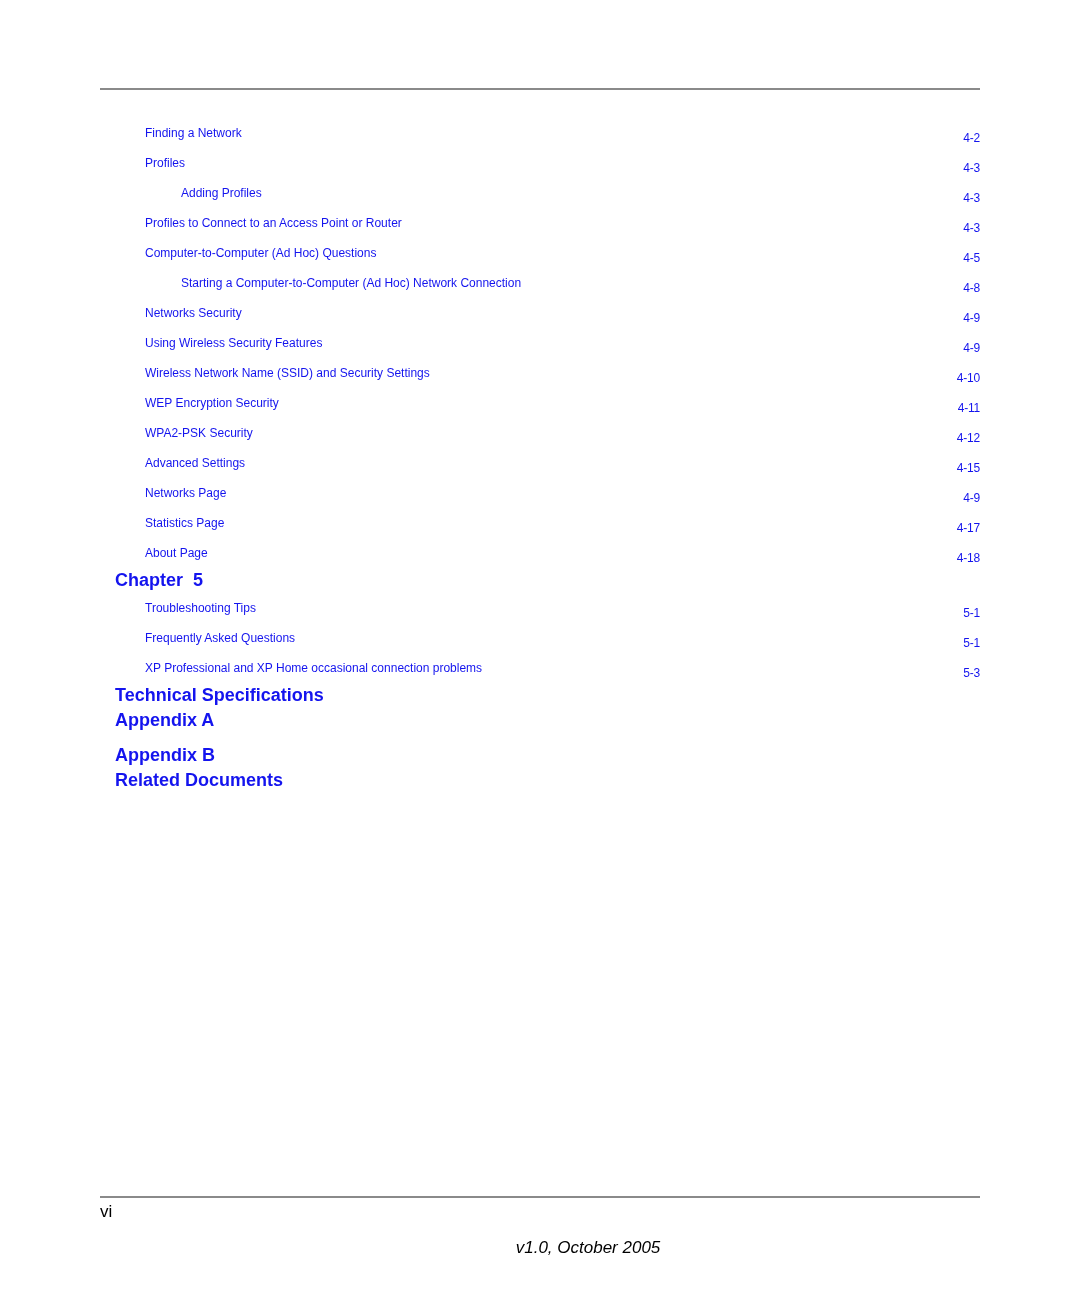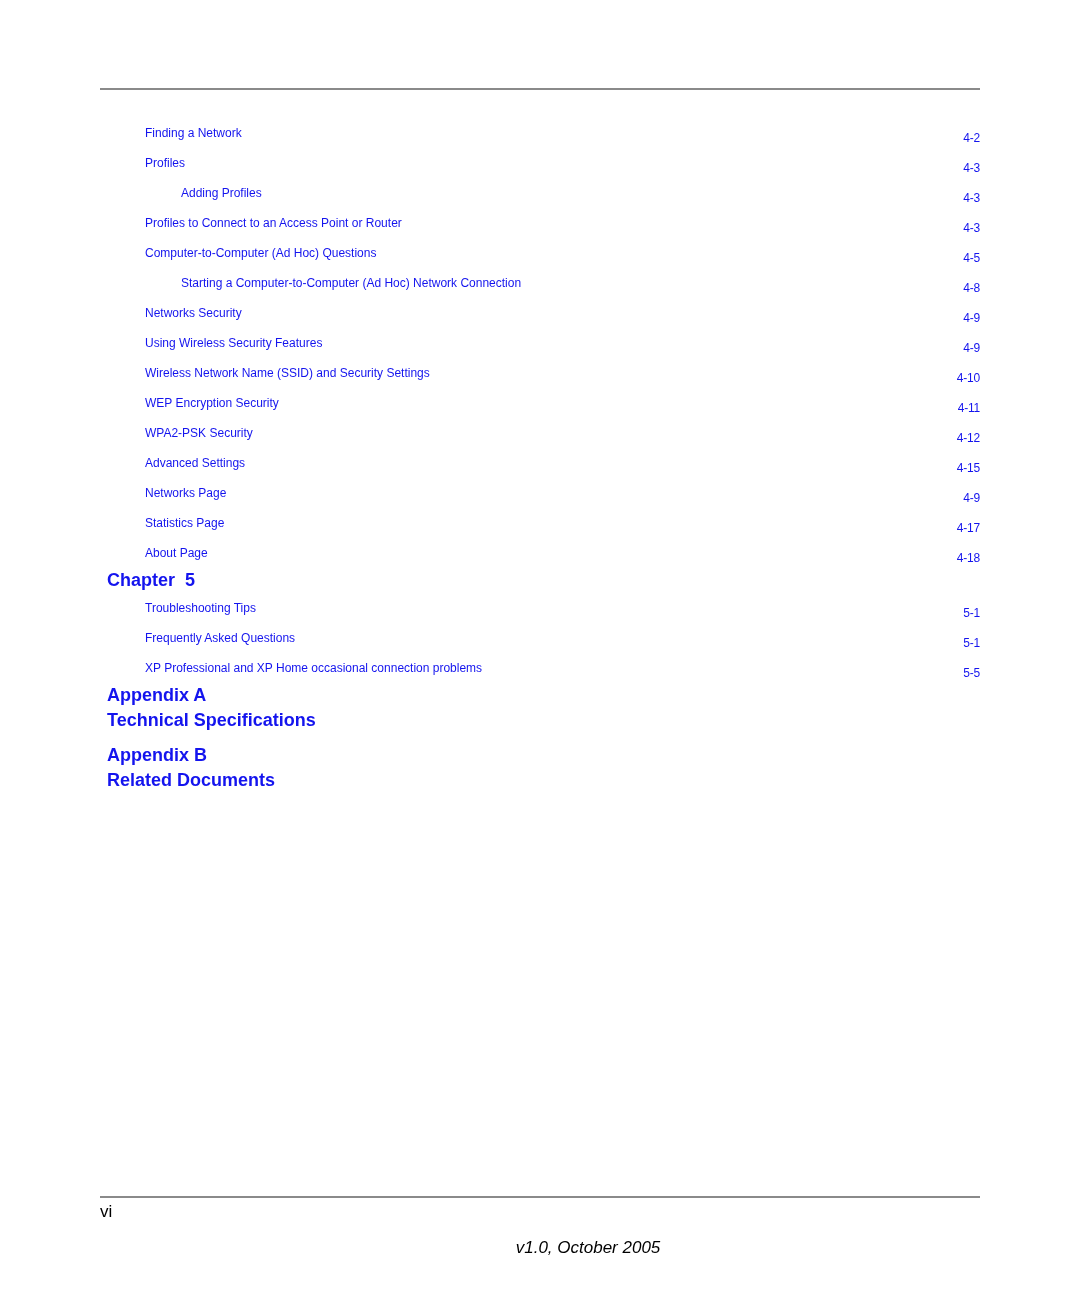--- a/index.html
+++ b/index.html
@@ -85,20 +85,21 @@
   .lvl-1 { padding-left: 45px; }
   .lvl-2 { padding-left: 81px; gap: 8px; }
 
   
   .heading-block {
     color: #1414ee;
     font-weight: bold;
     font-size: 18px;
     padding-left: 7px;
     line-height: 25px;
+    margin-left: 8px;
   }
   .heading-block .h-line {
     white-space: pre;
   }
   .chapter-gap { height: 10px; }
 
   
   .footer-rule {
     position: absolute;
     left: 100px;
@@ -224,27 +225,27 @@
           <span class="t-page">5-1</span>
         </div>
         <div class="toc-row lvl-1">
           <span class="t-label">Frequently Asked Questions</span>
           <span class="t-leader"></span>
           <span class="t-page">5-1</span>
         </div>
         <div class="toc-row lvl-1">
           <span class="t-label">XP Professional and XP Home occasional connection problems</span>
           <span class="t-leader"></span>
-          <span class="t-page">5-5</span>
+          <span class="t-page">5-3</span>
         </div>
       </div>
 
     <div class="heading-block">
+      <div class="h-line">Technical Specifications</div>
       <div class="h-line">Appendix A</div>
-      <div class="h-line">Technical Specifications</div>
     </div>
 
     <div class="chapter-gap"></div>
 
     <div class="heading-block">
       <div class="h-line">Appendix B</div>
       <div class="h-line">Related Documents</div>
     </div>
 
   </div>

